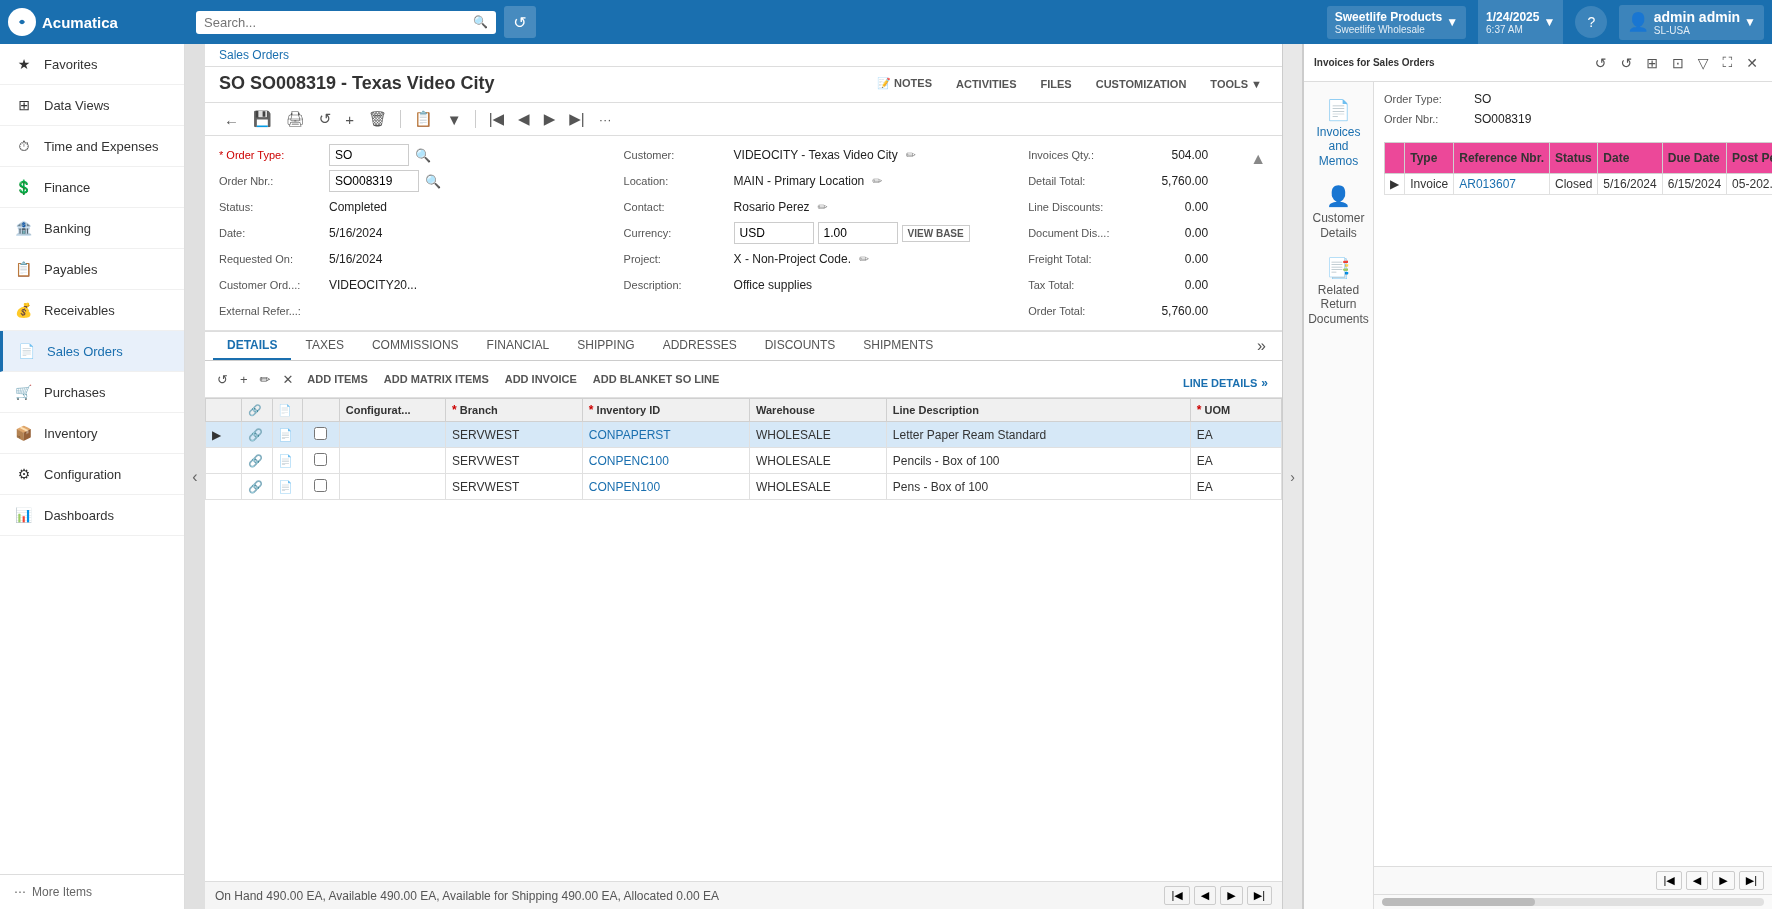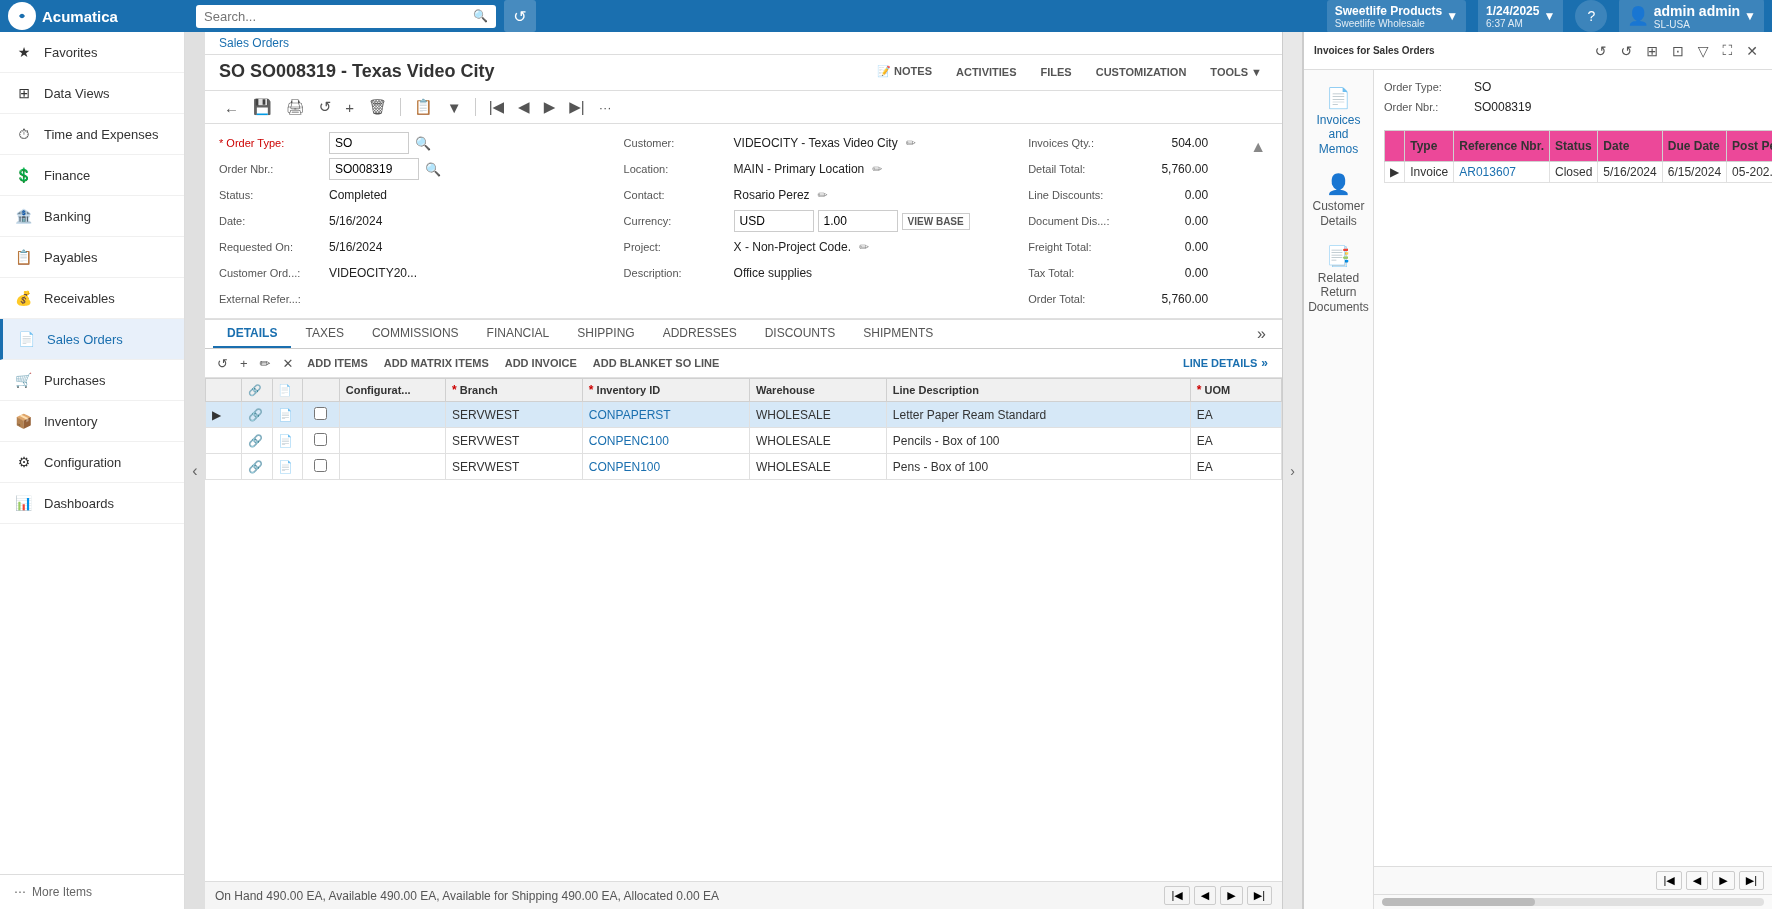--- a/index.html
+++ b/index.html
@@ -2,21 +2,21 @@
 <html><head>
   <meta charset="utf-8">
   <style>
     * { box-sizing: border-box; margin: 0; padding: 0; font-family: Arial, sans-serif; font-size: 12px; }
     body { background: #f0f0f0; display: flex; flex-direction: column; height: 909px; overflow: hidden; }
 
     
     .top-nav {
       background: #1a6faf;
       color: white;
-      height: 32px;
+      height: 44px;
       display: flex;
       align-items: center;
       padding: 0 8px;
       gap: 8px;
       flex-shrink: 0;
     }
     .logo-area {
       display: flex;
       align-items: center;
       gap: 6px;
@@ -369,20 +369,21 @@
       border: none;
       color: #1a6faf;
       font-weight: bold;
       font-size: 11px;
       cursor: pointer;
       text-transform: uppercase;
       padding: 3px 6px;
       display: flex;
       align-items: center;
       gap: 4px;
+      margin-top: 8px;
     }
 
     
     .grid-area {
       flex: 1;
       overflow: auto;
       background: white;
     }
     table.grid-table {
       width: 100%;

